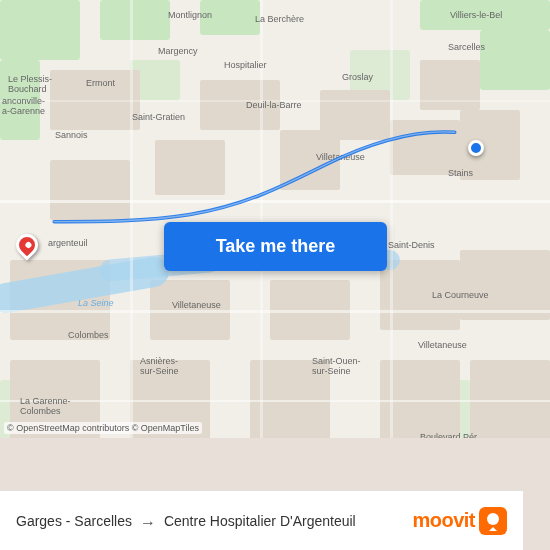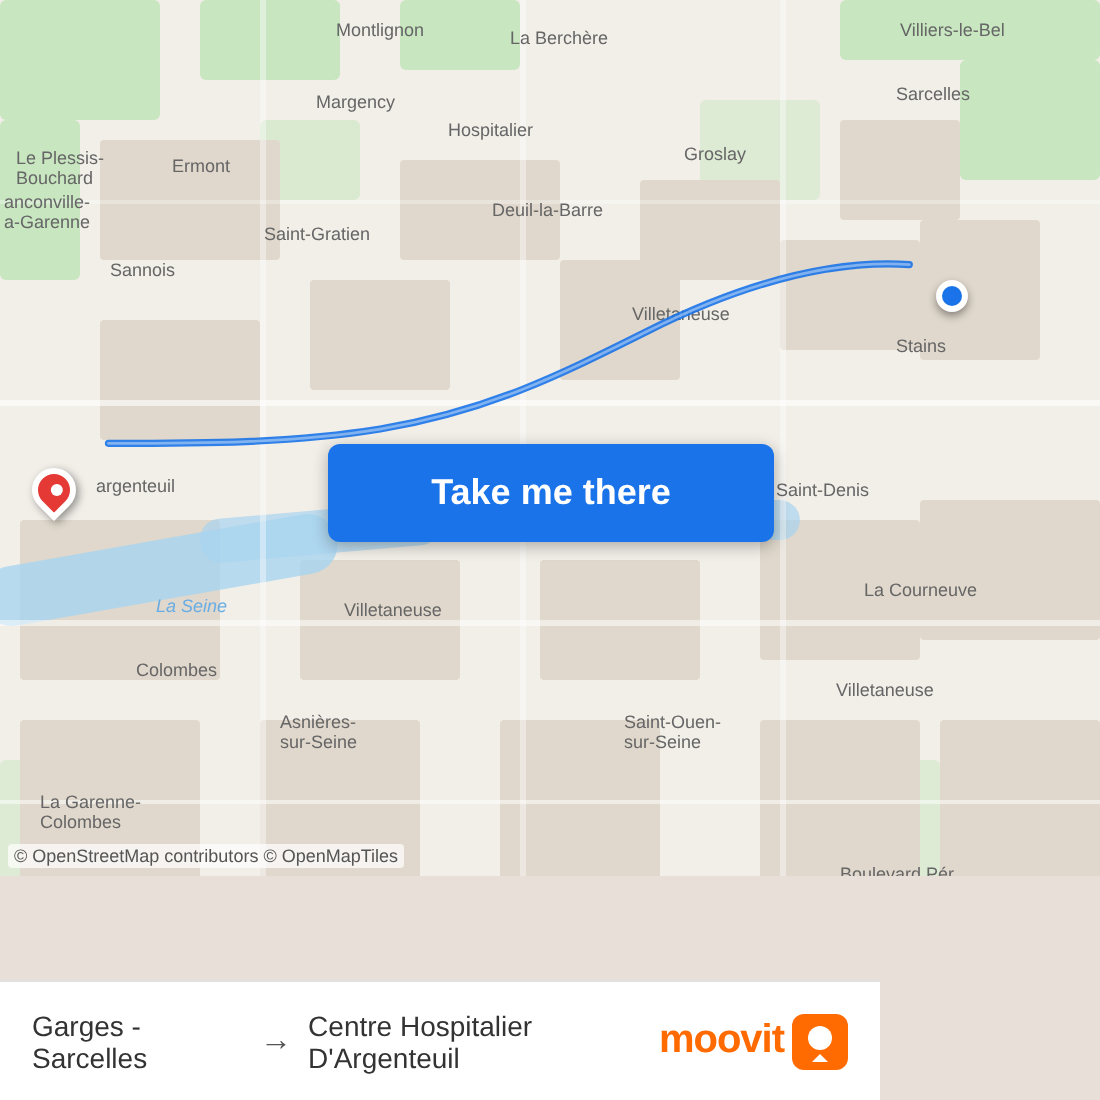--- a/index.html
+++ b/index.html
@@ -122,21 +122,21 @@
       background: rgba(255,255,255,0.7);
       padding: 1px 3px;
       border-radius: 2px;
     }
 
     
     #bottom-bar {
       position: absolute;
       bottom: 0;
       left: 0;
-      width: 440px;
+      width: 523px;
       height: 60px;
       background: #ffffff;
       display: flex;
       align-items: center;
       justify-content: space-between;
       padding: 0 16px;
       border-top: 1px solid #e0e0e0;
     }
 
     .bottom-left {

